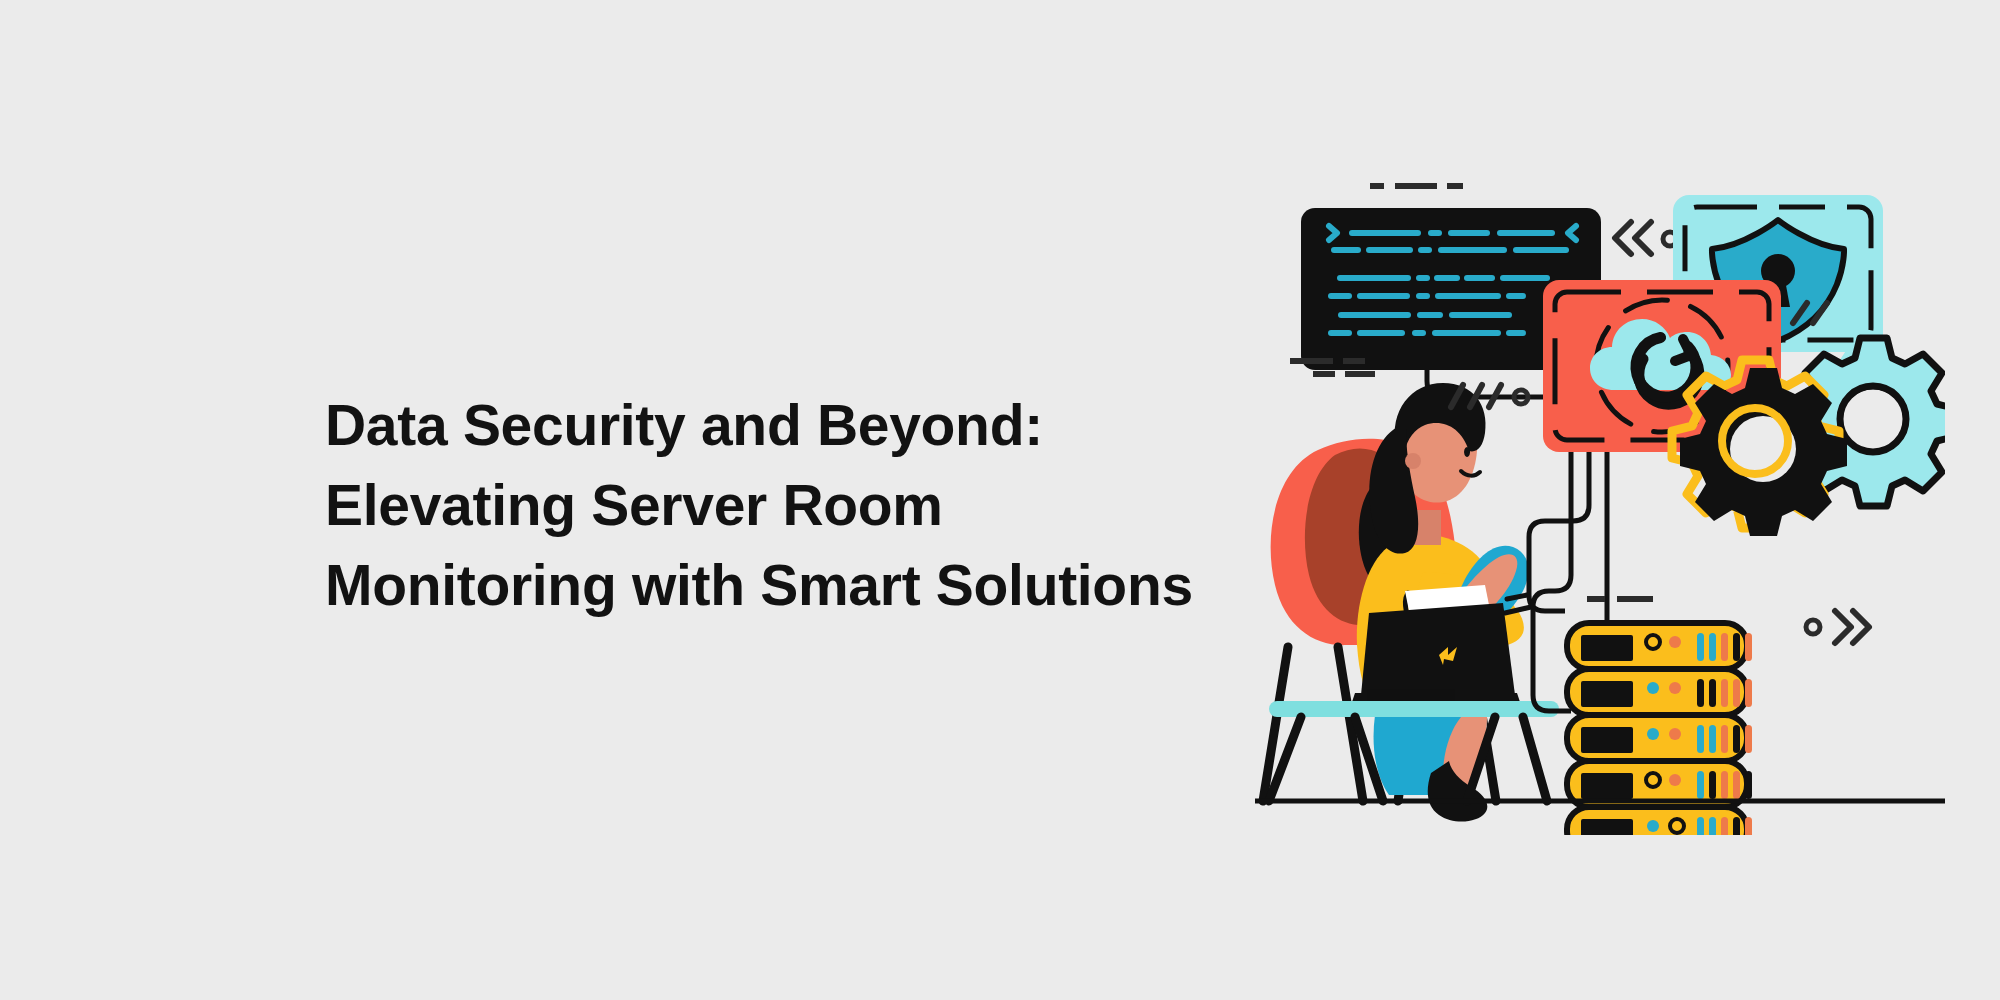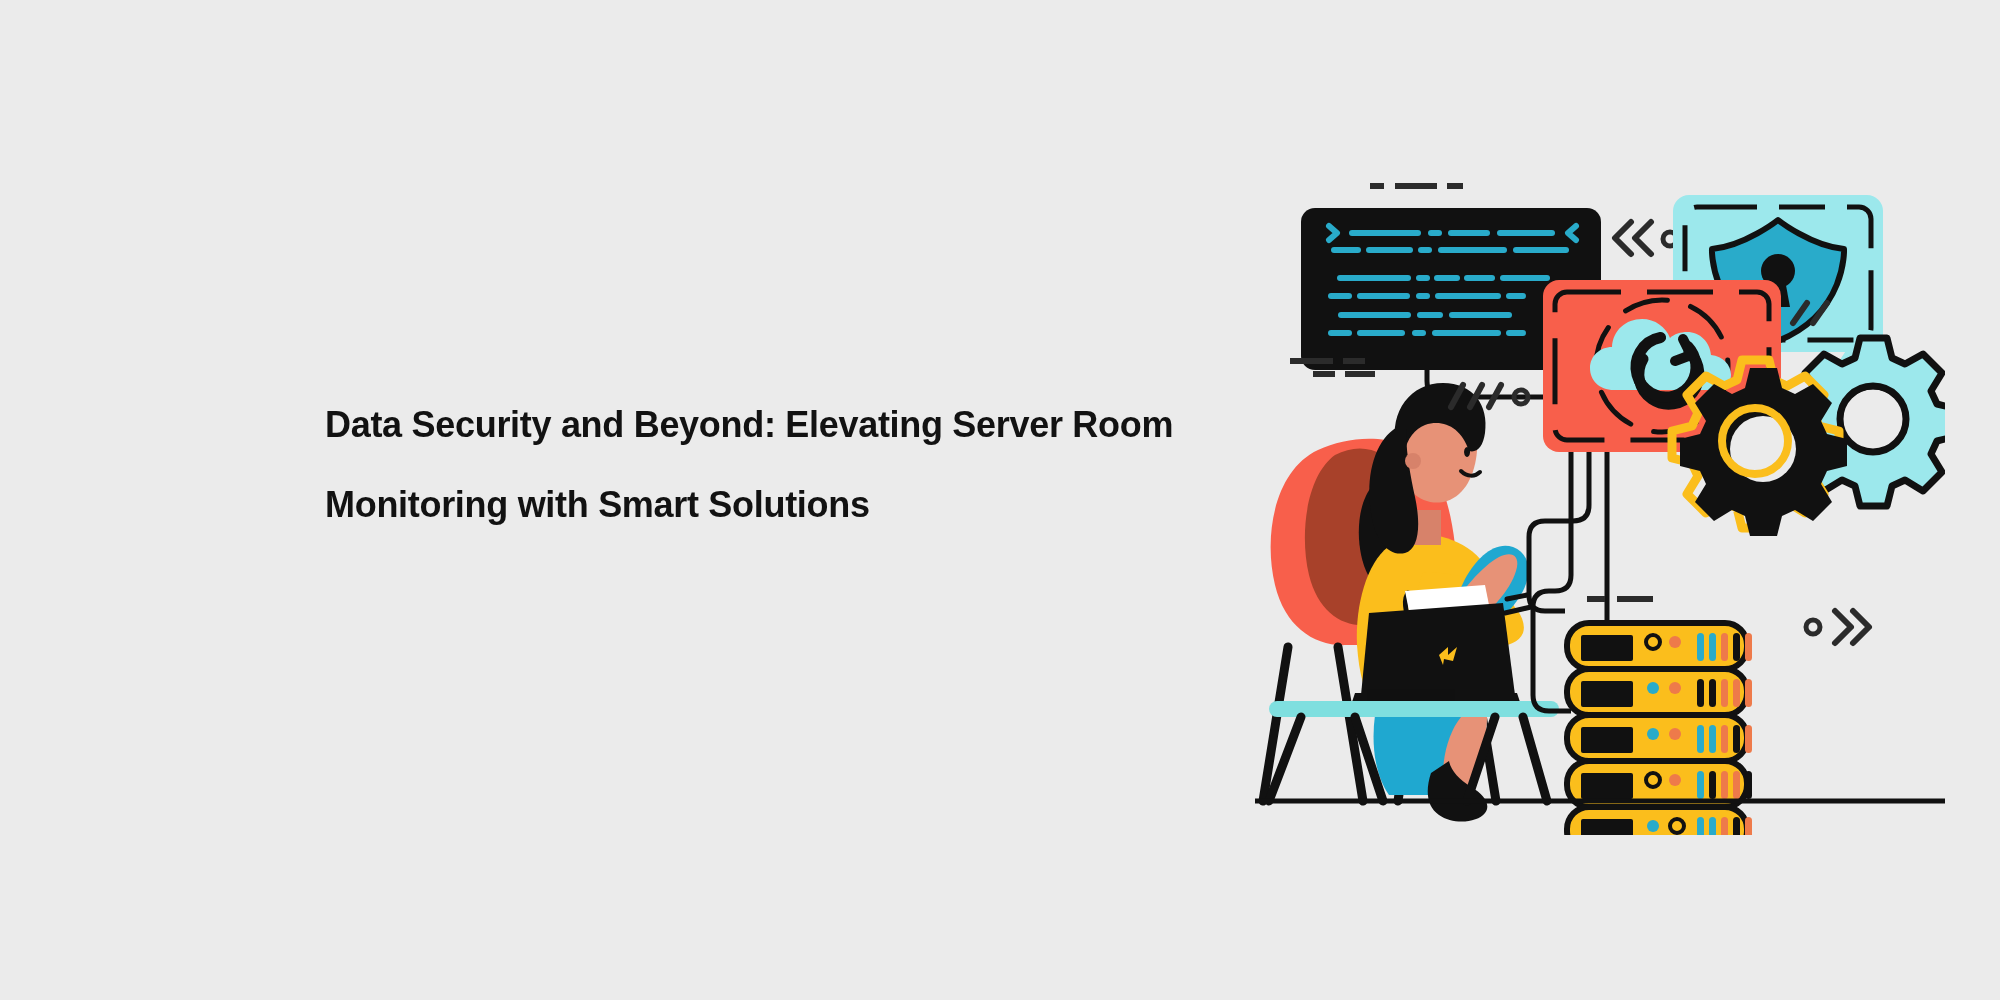--- a/index.html
+++ b/index.html
@@ -18,21 +18,21 @@
   }
   .hero-text{
     position:absolute;
     left:325px;
     top:385px;
     width:920px;
   }
   .headline{
     margin:0;
     font-family:"Liberation Sans", sans-serif;
-    font-size:36px;
+    font-size:57px;
     line-height:80px;
     font-weight:600;
     letter-spacing:-0.3px;
     color:#121212;
   }
   .illustration{
     position:absolute;
     left:1255px;
     top:175px;
     width:690px;

